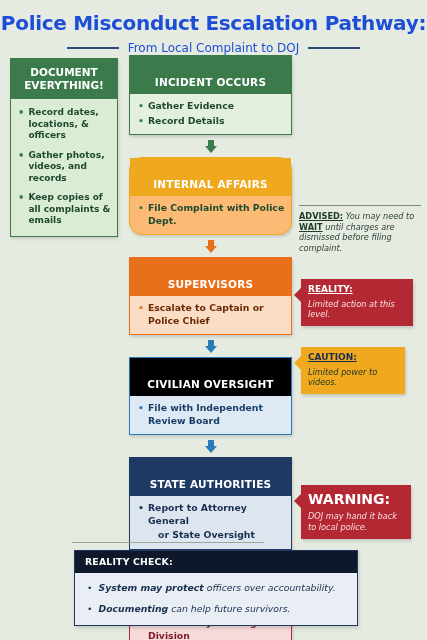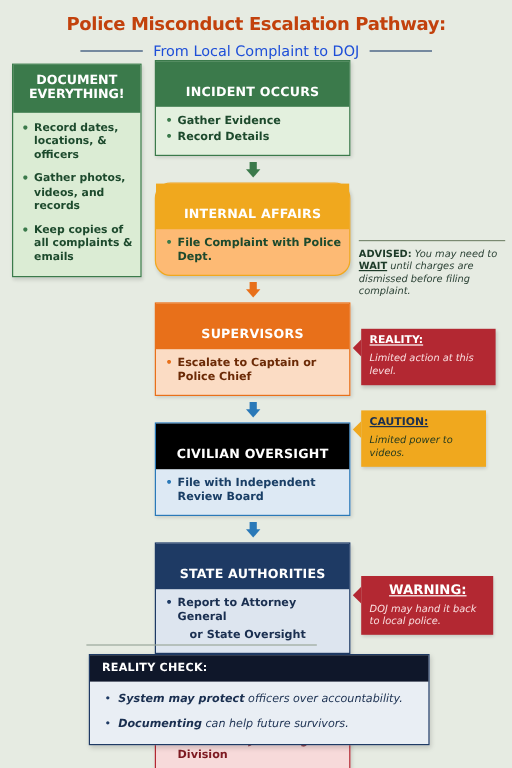--- a/index.html
+++ b/index.html
@@ -9,23 +9,23 @@
     height: 640px;
     background: #e6ebe2;
     font-family: "DejaVu Sans", "Liberation Sans", sans-serif;
     overflow: hidden;
     position: relative;
   }
 
   
   .header { padding-top: 12px; text-align: center; }
   .title {
-    font-size: 15px;
-    font-weight: bold;
-    color: #c2410c;
+    font-size: 20px;
+    font-weight: bold;
+    color: #1d4ed8;
     letter-spacing: -0.3px;
     line-height: 1.1;
   }
   .subtitle-row {
     display: flex;
     align-items: center;
     justify-content: center;
     gap: 9px;
     margin-top: 7px;
   }
@@ -194,21 +194,21 @@
   .callout-text { font-style: italic; display: inline; }
 
   
   .c-advised {
     left: 299px; top: 150px;
     width: 122px;
     color: #1d3a28;
     border-top: 1.2px solid #7b8a72;
     padding-top: 5px;
   }
-  .c-advised .callout-title { color: #1d3a28; }
+  .c-advised .callout-title { color: #1d3a28; text-decoration: underline; }
   .c-advised .kw { font-weight: bold; text-decoration: underline; }
   .c-advised .callout-text { color: #2a4034; }
 
   .c-reality {
     left: 301px; top: 224px;
     width: 112px;
     color: #b32832;
   }
   .c-reality .callout-box { background: #b32832; box-shadow: 1px 2px 3px rgba(0,0,0,0.16); }
   .c-reality .callout-title { color: #ffffff; text-decoration: underline; display: block; margin-bottom: 3px; font-size: 9px; }
@@ -222,21 +222,21 @@
   .c-caution .callout-box { background: #f0a81e; box-shadow: 1px 2px 3px rgba(0,0,0,0.16); }
   .c-caution .callout-title { color: #1a2f50; text-decoration: underline; display: block; margin-bottom: 3px; font-size: 9px; }
   .c-caution .callout-text { color: #243a1f; display: block; }
 
   .c-warning {
     left: 301px; top: 430px;
     width: 110px;
     color: #b32832;
   }
   .c-warning .callout-box { background: #b32832; box-shadow: 1px 2px 3px rgba(0,0,0,0.16); }
-  .c-warning .callout-title { color: #ffffff; text-decoration: underline; display: block; margin-bottom: 3px; font-size: 11px; text-align: center; }
+  .c-warning .callout-title { color: #ffffff; display: block; margin-bottom: 3px; font-size: 14px; }
   .c-warning .callout-text { color: #fadfe0; display: block; }
 
   
   .footer-rule {
     position: absolute;
     left: 72px; top: 487px;
     width: 192px; height: 1.2px;
     background: #9aa79a;
   }
   .check {

